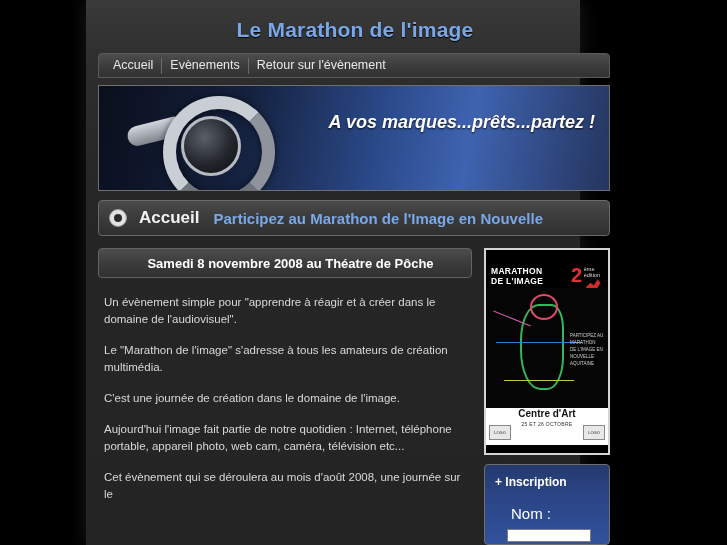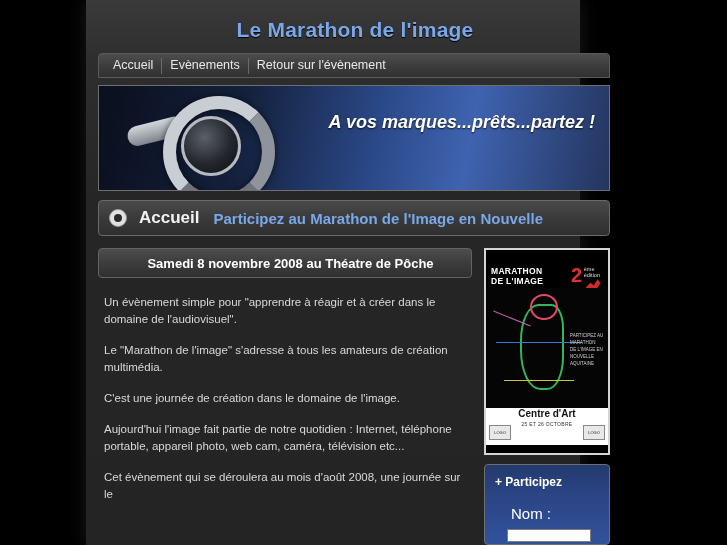--- a/index.html
+++ b/index.html
@@ -496,19 +496,19 @@
         <div class="cda">
           <span>Centre d'Art</span>
           <small>25 ET 26 OCTOBRE</small>
         </div>
         <div class="poster-logo-l">LOGO</div>
         <div class="poster-logo-r">LOGO</div>
       </div>
     </div>
 
     <div class="inscription">
-      <div class="inscription-title">+ Participez</div>
+      <div class="inscription-title">+ Inscription</div>
       <div class="inscription-label">Nom :</div>
       <input class="inscription-input" type="text" placeholder="" style="">
     </div>
 
   </div>
 </div>
 
 </body></html>

